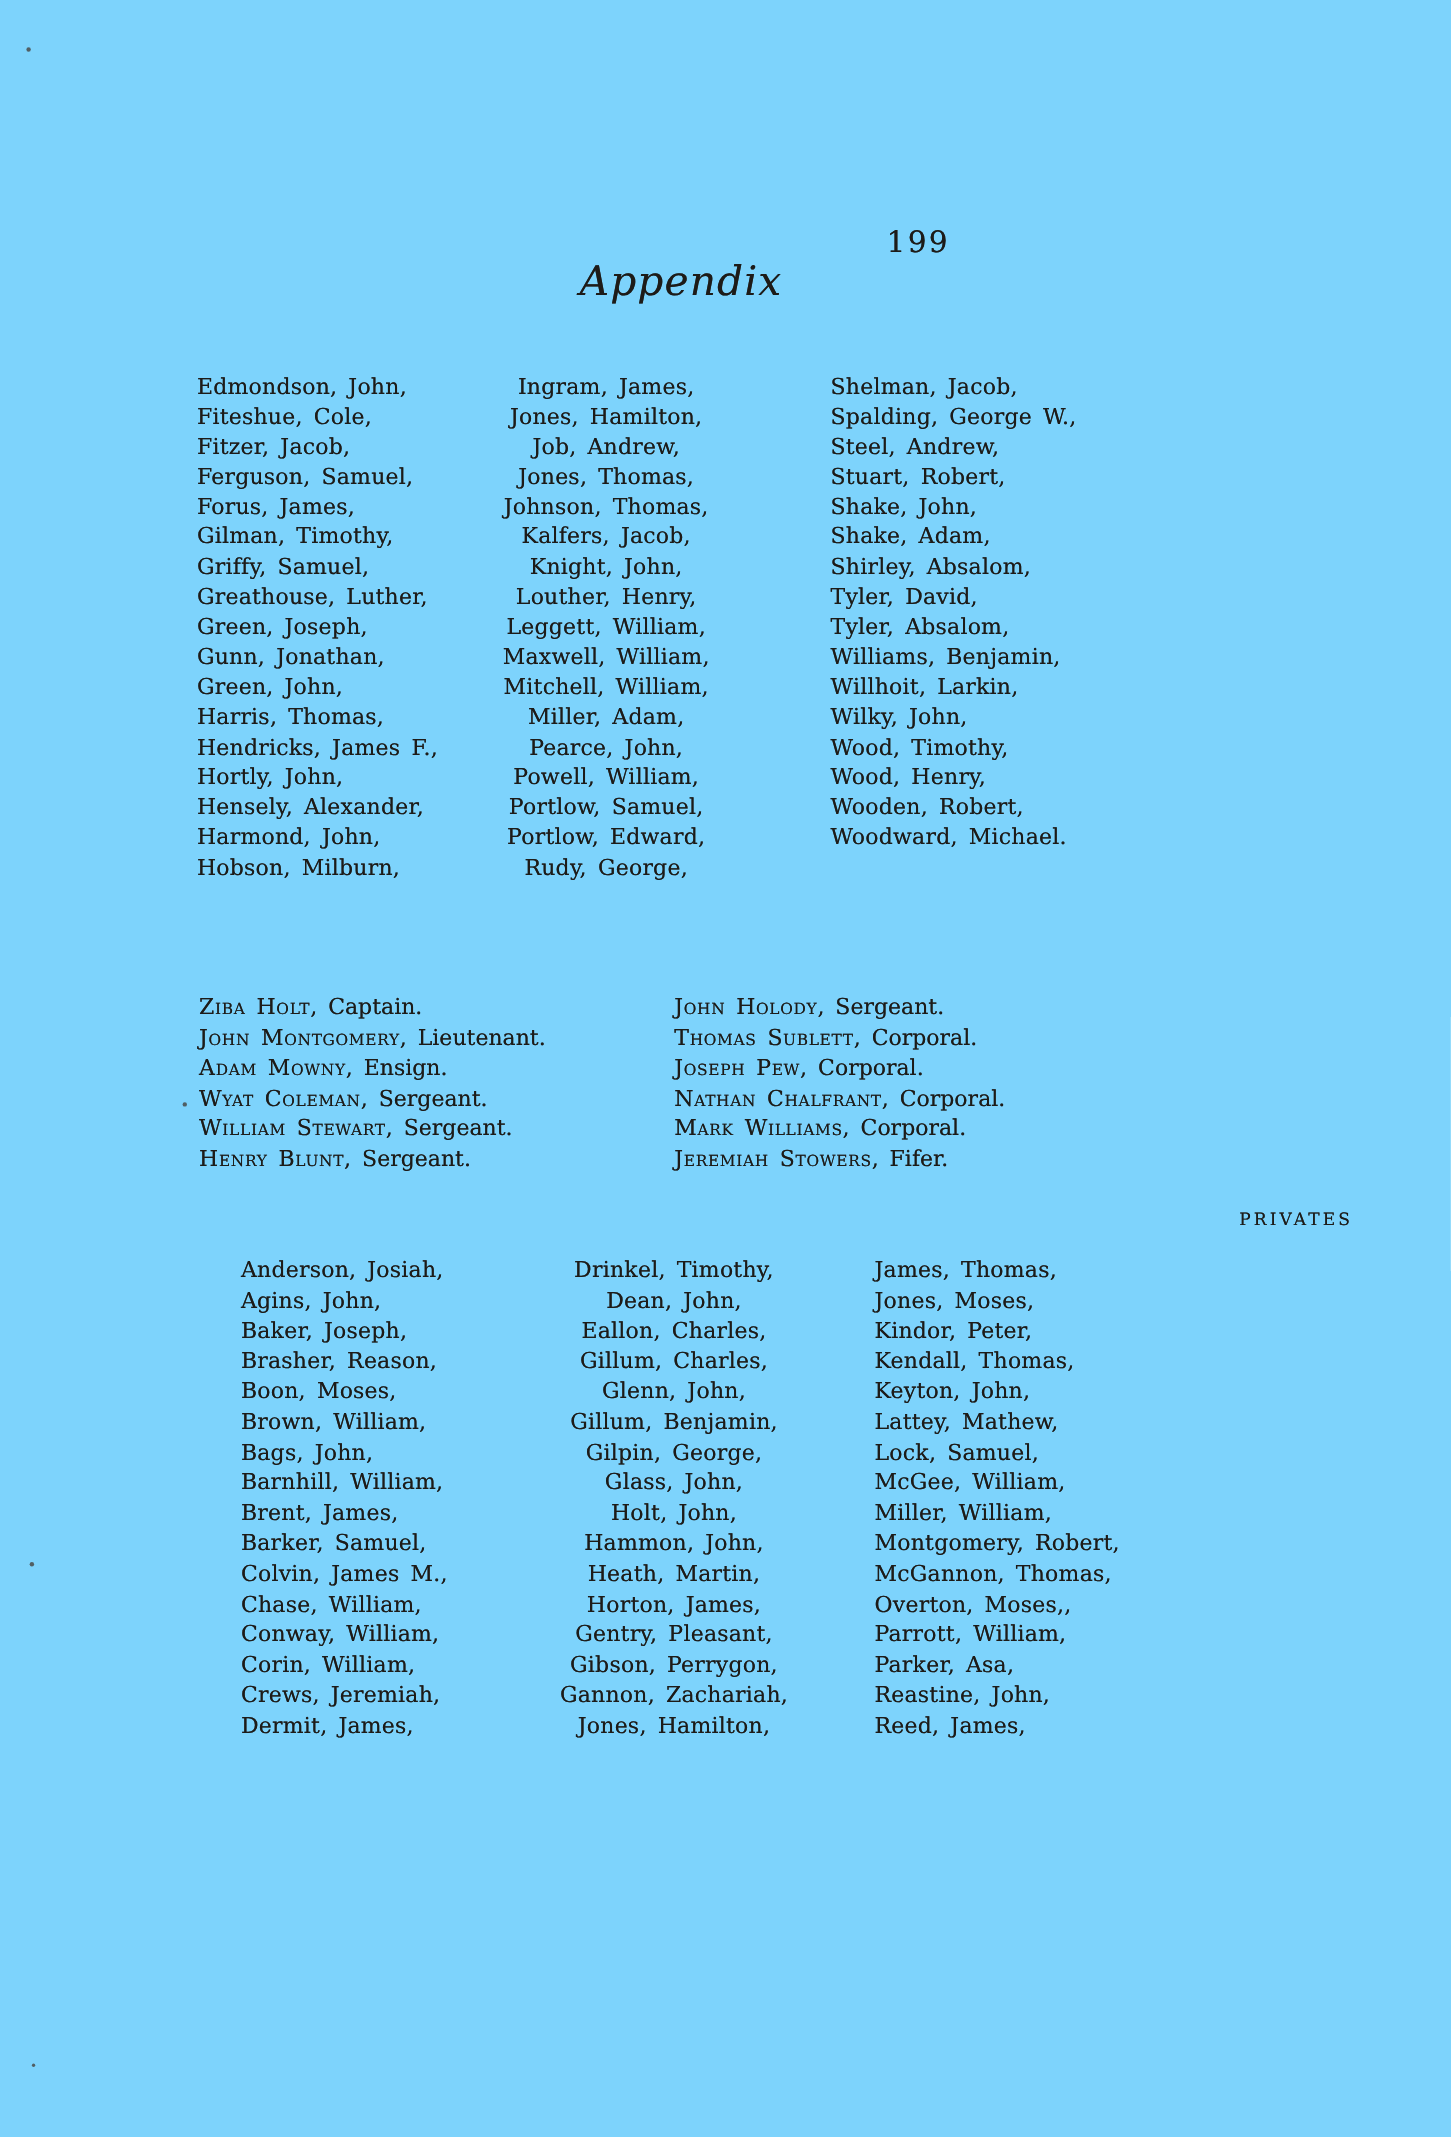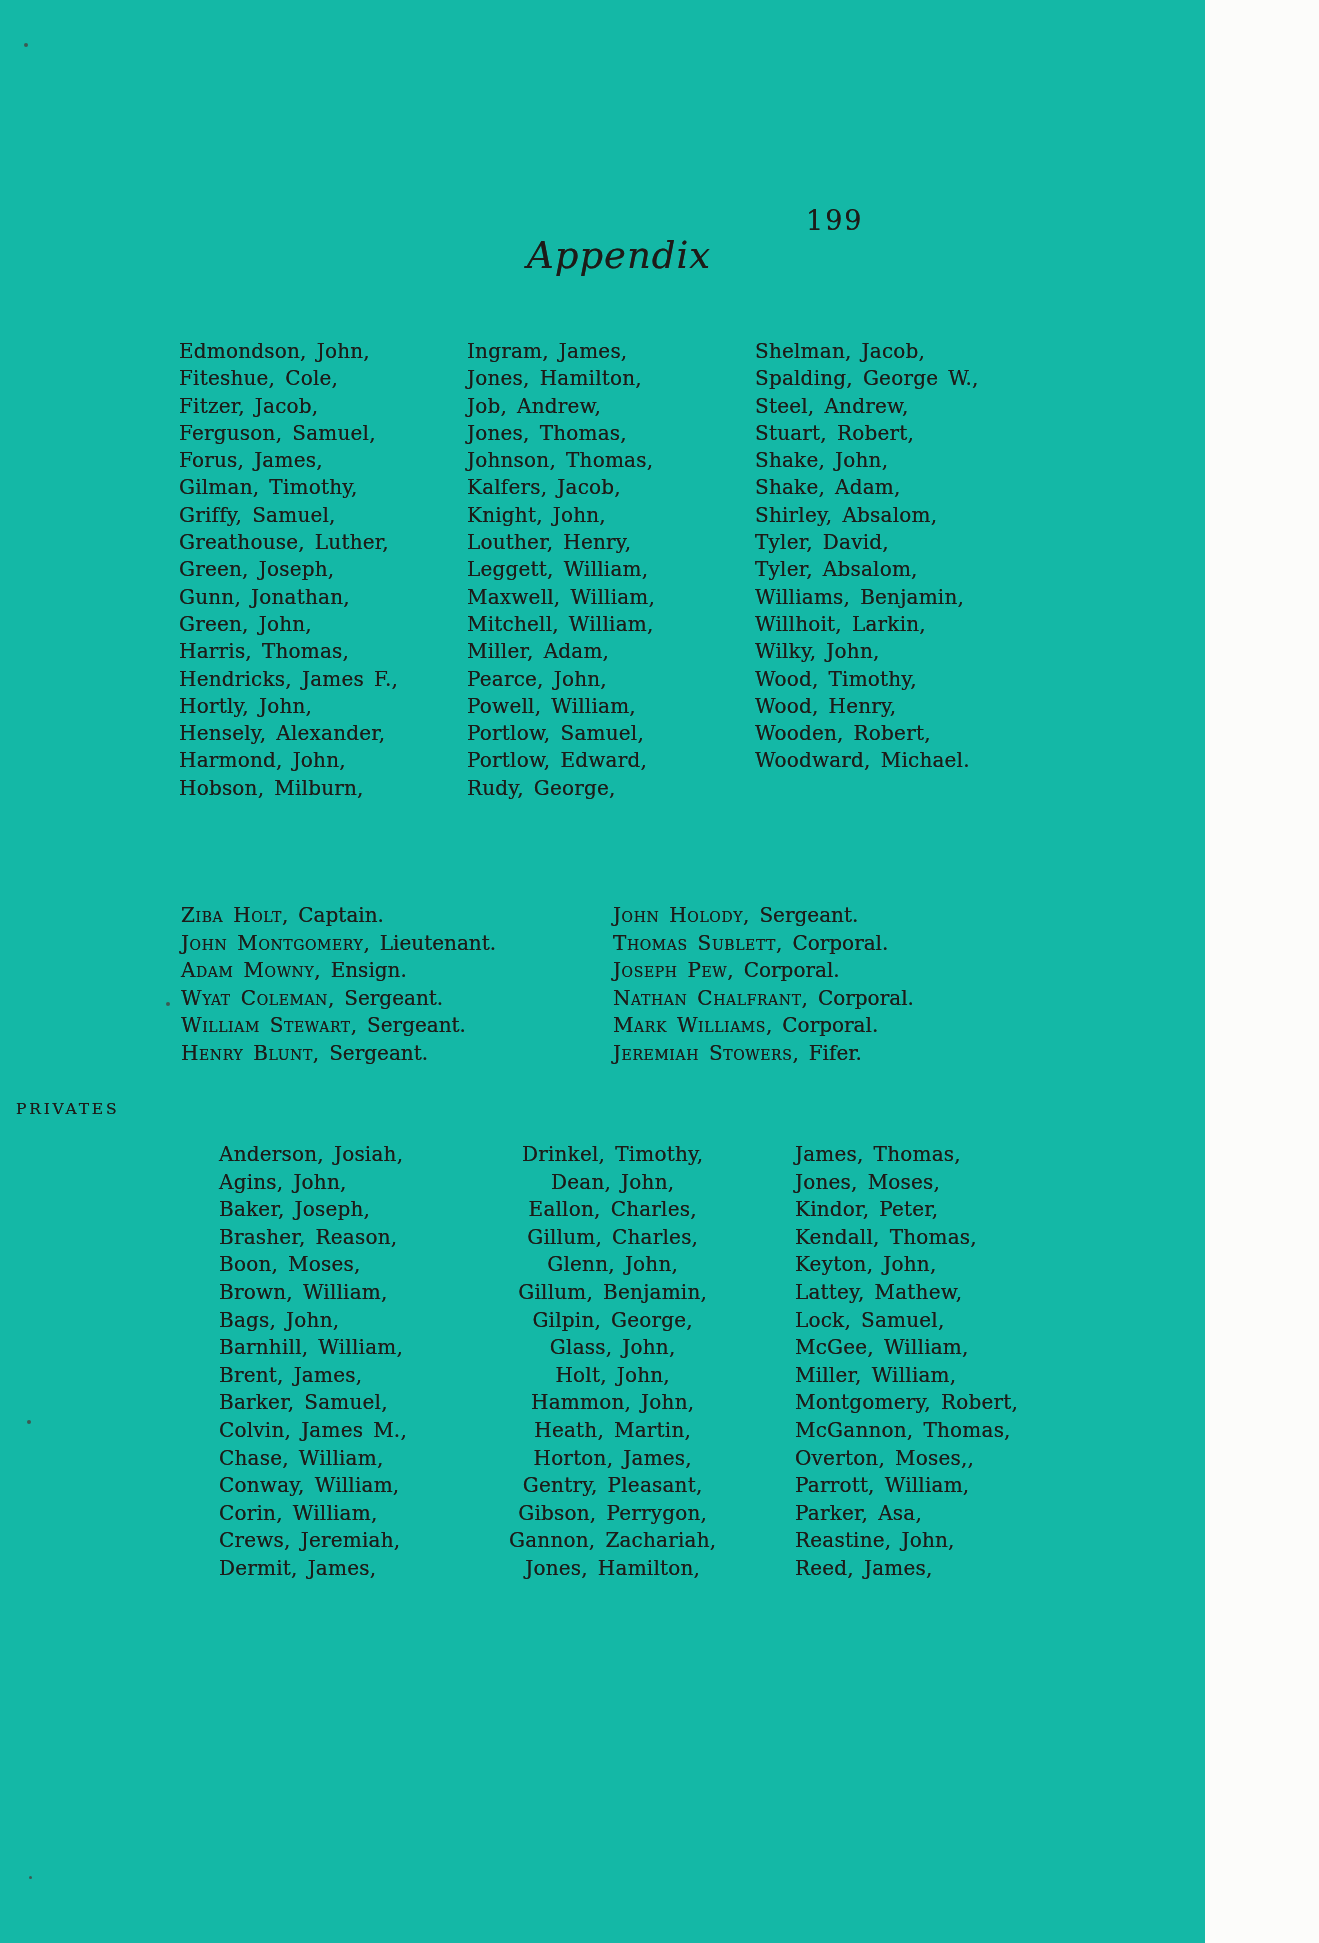--- a/index.html
+++ b/index.html
@@ -1,22 +1,22 @@
 <!DOCTYPE html>
 <html><head>
 <meta charset="utf-8">
 <style>
   html, body {
     margin: 0; padding: 0;
     background: #fcfcfa;
   }
   .page {
     position: relative;
-    width: 1205px; height: 1943px;
-    background: #14b8a6;
+    width: 1319px; height: 1943px;
+    background: #7dd3fc;
     color: #1d1b18;
     font-family: "DejaVu Serif", "Liberation Serif", serif;
     text-shadow: 0 0 0.45px rgba(29, 27, 24, 0.75);
     overflow: hidden;
   }
   .title {
     position: absolute; left: 527px; top: 234px;
     margin: 0;
     font-size: 37px; font-style: italic; font-weight: normal;
     letter-spacing: 1px;
@@ -36,22 +36,22 @@
     word-spacing: 3px; white-space: nowrap;
   }
   .priv-line { line-height: 27.6px; margin-left: 40px; }
   .sc { font-variant: small-caps; letter-spacing: 0.6px; }
   .company-heading {
     position: absolute; top: 848px; left: 0; width: 1180px;
     text-align: center;
     font-size: 22px; letter-spacing: 2px; word-spacing: 6px;
   }
   .privates-heading {
-    position: absolute; top: 1100px; left: 16px; width: 1228px;
-    text-align: left;
+    position: absolute; top: 1100px; left: 2px; width: 1228px;
+    text-align: right;
     font-size: 15.5px; letter-spacing: 2.8px; word-spacing: 4px;
   }
   .speck {
     position: absolute;
     background: #46423d;
     border-radius: 50%;
     opacity: 0.8;
   }
 </style>
 </head>
@@ -91,21 +91,21 @@
       <div class="list-line">Hendricks, James F.,</div>
 
       <div class="list-line">Hortly, John,</div>
 
       <div class="list-line">Hensely, Alexander,</div>
 
       <div class="list-line">Harmond, John,</div>
 
       <div class="list-line">Hobson, Milburn,</div>
     </div>
-  <div class="col" style="left:467px; top:338px;">
+  <div class="col" style="left:457px; top:338px;text-align:center;">
 
       <div class="list-line">Ingram, James,</div>
 
       <div class="list-line">Jones, Hamilton,</div>
 
       <div class="list-line">Job, Andrew,</div>
 
       <div class="list-line">Jones, Thomas,</div>
 
       <div class="list-line">Johnson, Thomas,</div>

